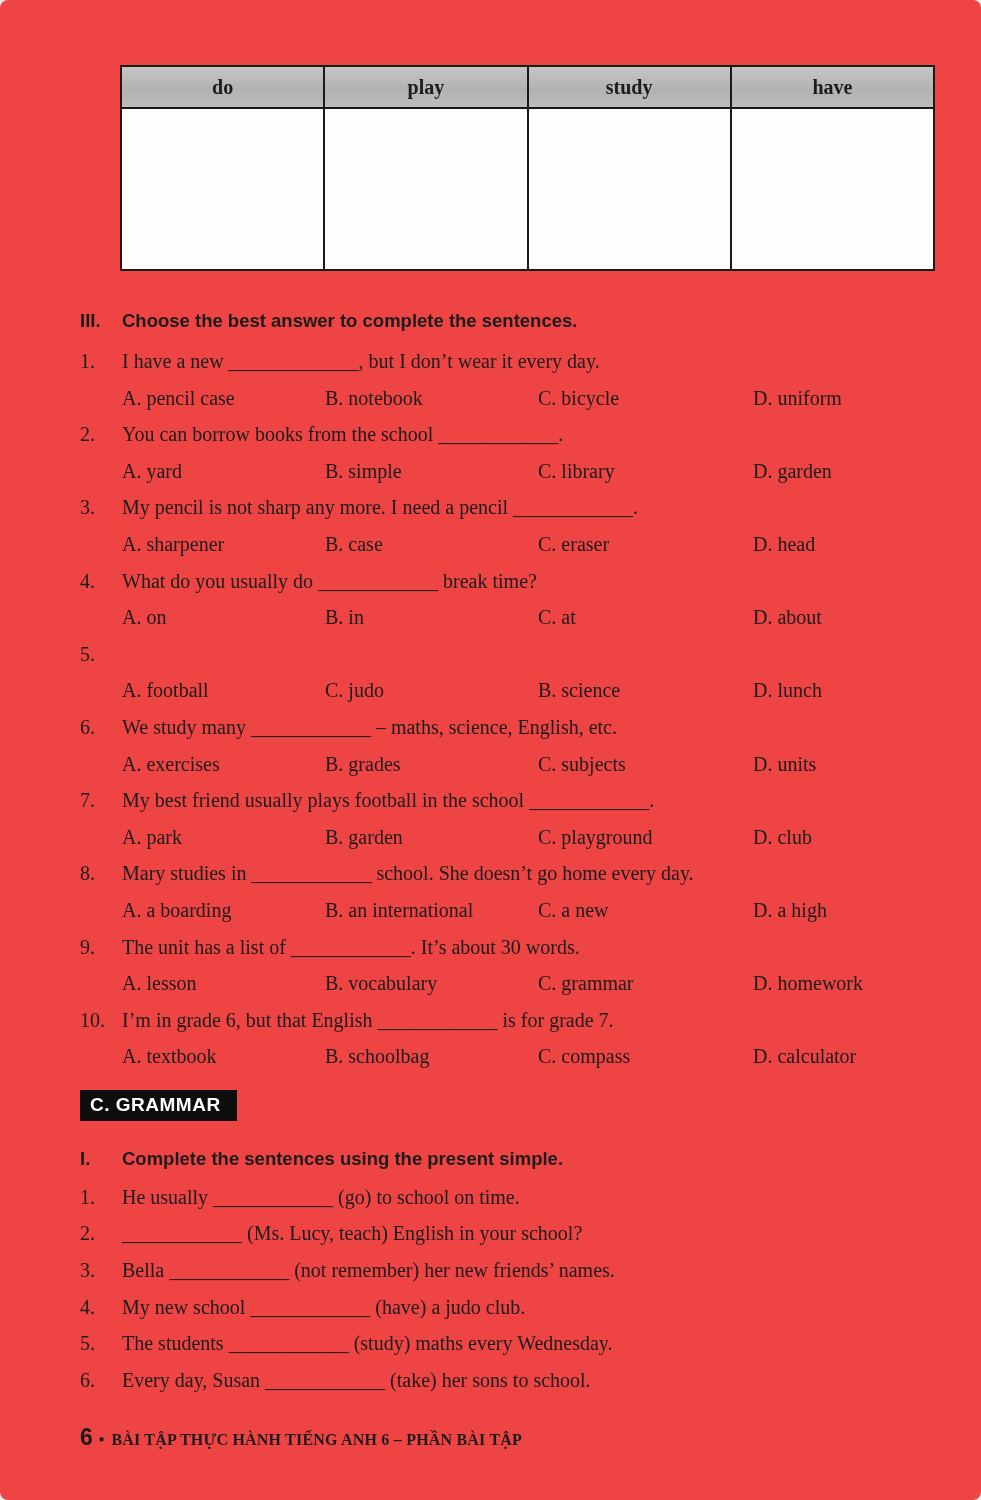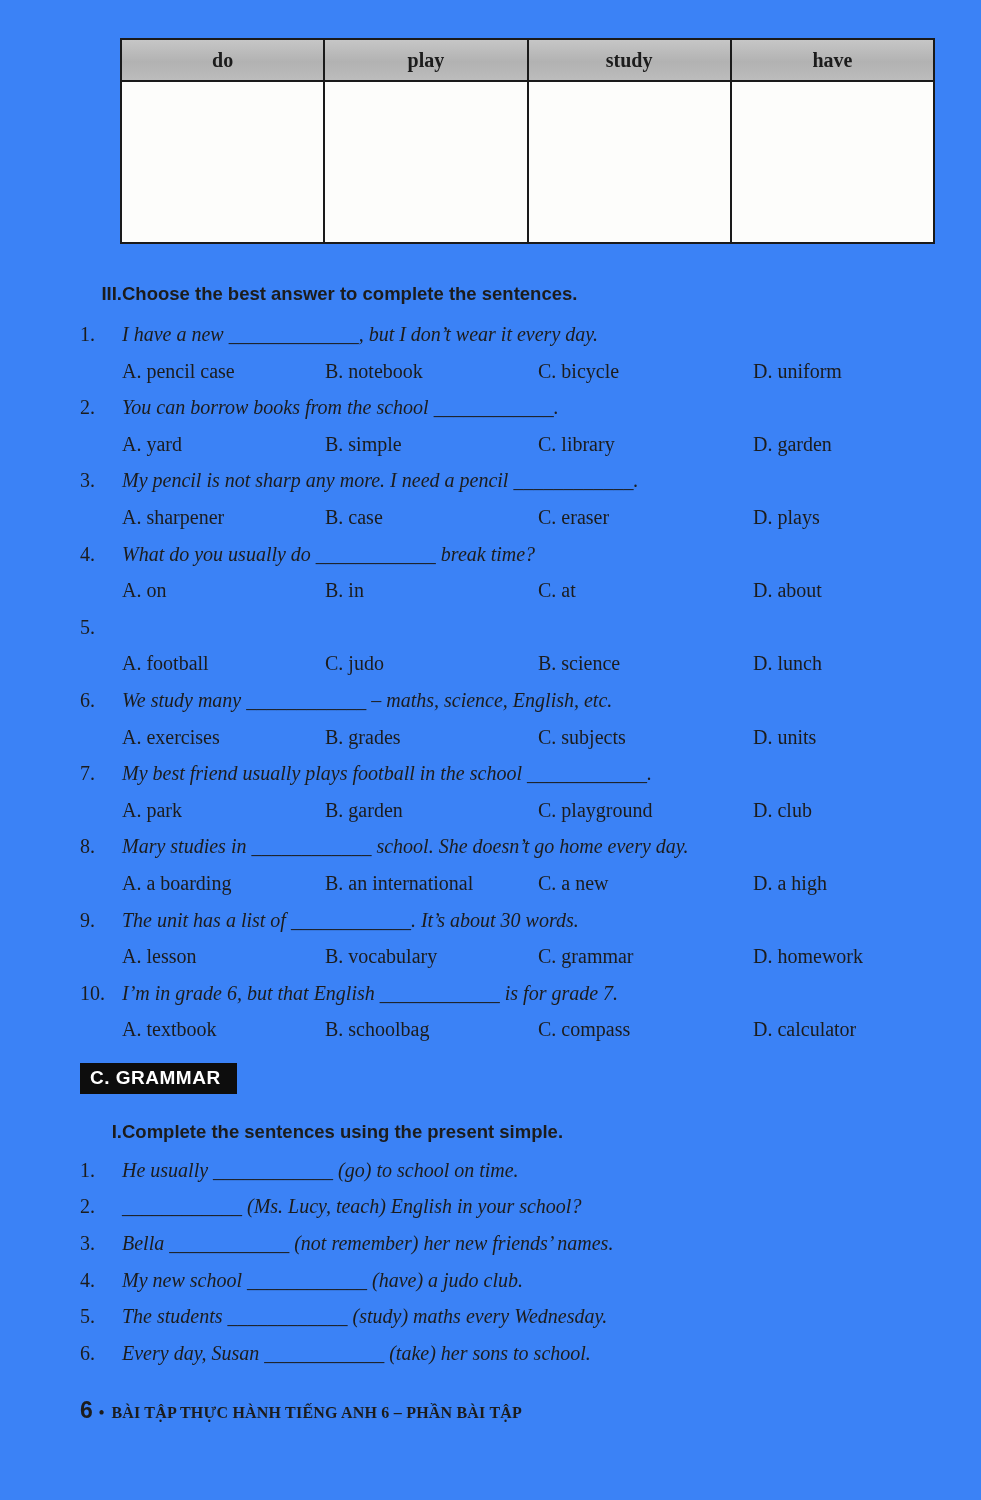--- a/index.html
+++ b/index.html
@@ -6,24 +6,25 @@
   body {
     background: #e9e9e7;
     font-family: "Liberation Serif", serif;
     color: #1c1c1c;
   }
   .page {
     position: relative;
     width: 981px;
     height: 1500px;
     margin: 0 auto;
-    background: #3b82f6;
+    background: #ef4444;
     overflow: hidden;
     box-sizing: border-box;
-    padding: 38px 46px 0 80px;
+    padding: 65px 46px 0 80px;
+    border-radius: 8px;
   }
 
   
   table.word-table {
     border-collapse: collapse;
     margin-left: 40px;
     width: 815px;
     table-layout: fixed;
   }
   table.word-table th, table.word-table td {
@@ -40,21 +41,20 @@
   table.word-table td { height: 158px; background: #fdfdfb; }
 
   
   .sec-head {
     display: flex;
     margin-top: 36px;
     font-family: "Liberation Sans", sans-serif;
     font-weight: bold;
     font-size: 18.5px;
     line-height: 28px;
-    text-align: right;
   }
   .sec-head .num { width: 42px; flex: 0 0 42px; }
 
   
   .q-block { margin-top: 8px; }
   .q {
     display: flex;
     font-size: 20px;
     line-height: 36.6px;
   }
@@ -100,21 +100,21 @@
     font-size: 23px;
   }
   .footer .bullet { font-weight: bold; font-size: 16px; margin: 0 7px 0 6px; }
   .footer .ft-text {
     font-family: "Liberation Serif", serif;
     font-weight: bold;
     font-size: 16px;
     letter-spacing: 0.2px;
   }
 
-  .blank-text { white-space: pre-wrap; font-style: italic; }
+  .blank-text { white-space: pre-wrap; }
 </style>
 </head>
 <body>
 
 <div class="page">
 
   <table class="word-table">
     <thead>
       <tr>
         <th>do</th>
@@ -163,21 +163,21 @@
     </div>
 
     <div class="q">
       <span class="num">3.</span>
       <span class="blank-text">My pencil is not sharp any more. I need a pencil ____________.</span>
     </div>
     <div class="opts">
       <span>A. sharpener</span>
       <span>B. case</span>
       <span>C. eraser</span>
-      <span>D. plays</span>
+      <span>D. head</span>
     </div>
 
     <div class="q">
       <span class="num">4.</span>
       <span class="blank-text">What do you usually do ____________ break time?</span>
     </div>
     <div class="opts">
       <span>A. on</span>
       <span>B. in</span>
       <span>C. at</span>

